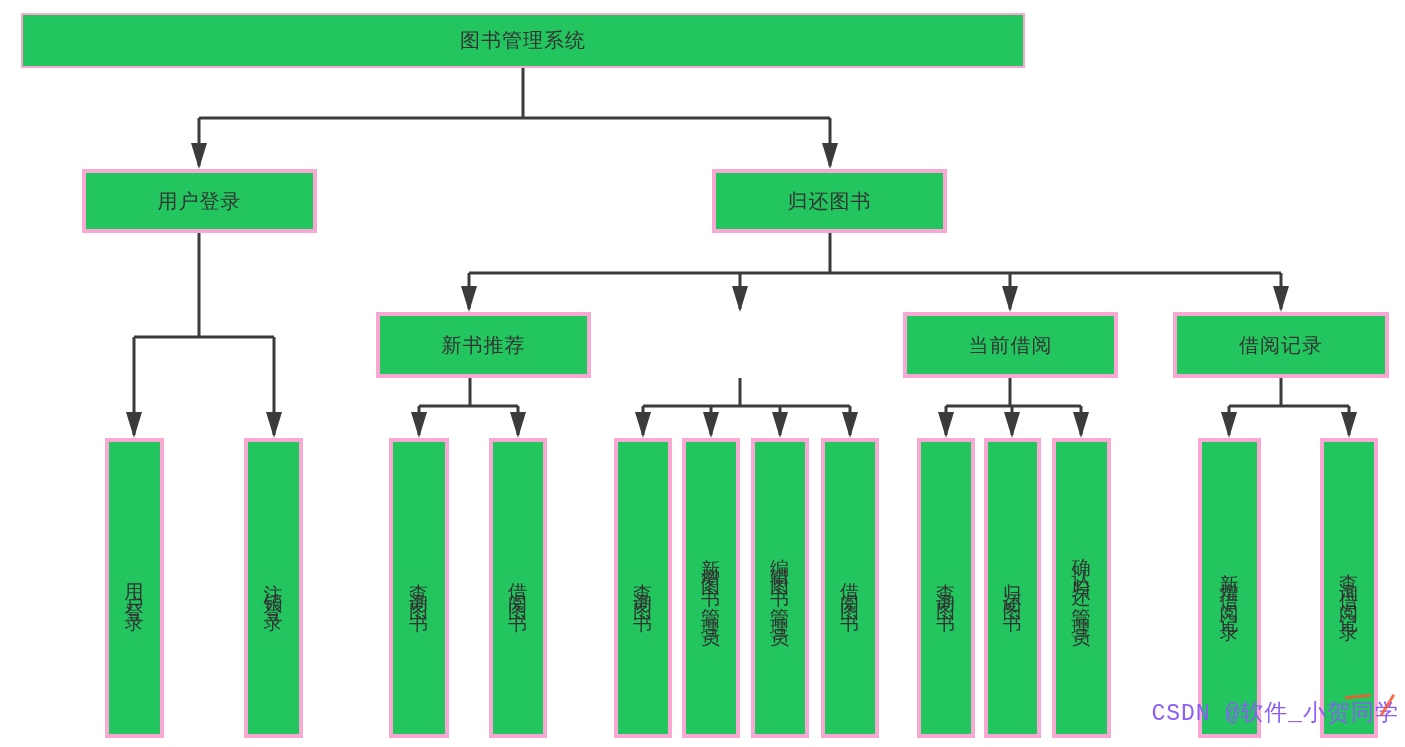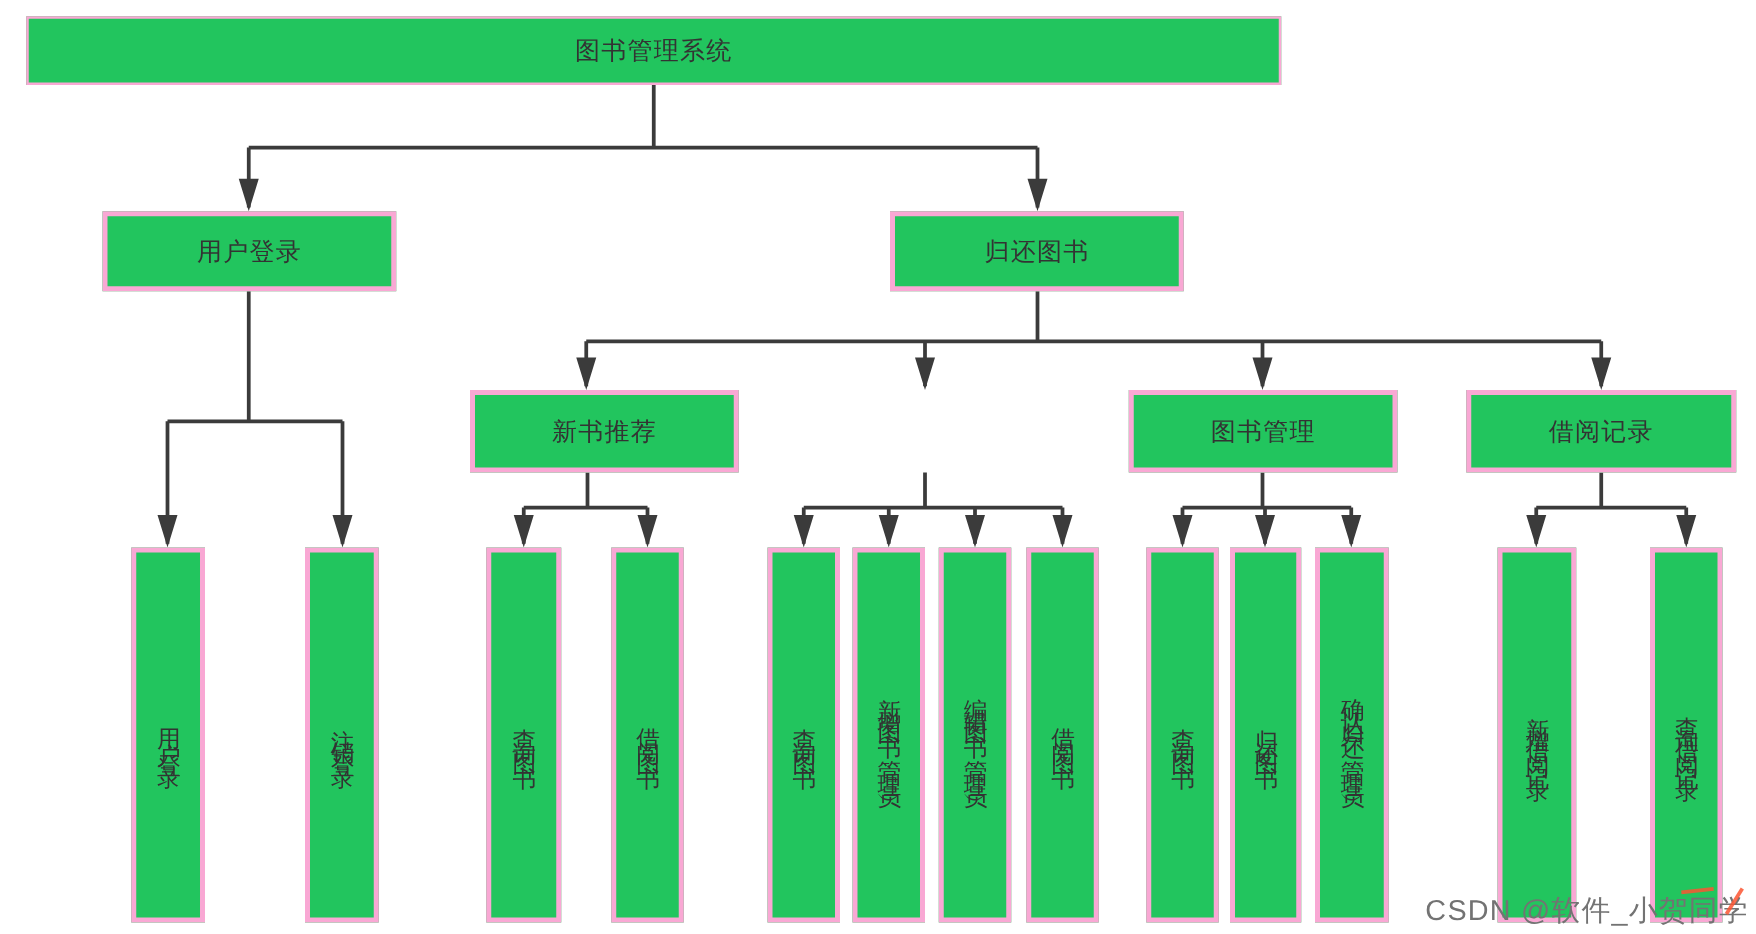--- a/index.html
+++ b/index.html
@@ -13,22 +13,22 @@
     border:4px solid #f9a8d4;color:#333333;
     display:flex;align-items:center;justify-content:center;
     font-size:20px;letter-spacing:1px;z-index:2;
   }
   .root{border-width:2px;}
   .leaf span{
     writing-mode:vertical-rl;text-orientation:mixed;
     font-size:19px;letter-spacing:10px;line-height:1;color:#333333;
   }
   .watermark{
-    position:absolute;right:6px;bottom:3px;z-index:6;
-    font-size:23px;color:#737373;letter-spacing:1px;white-space:nowrap;
+    position:absolute;right:6px;bottom:19px;z-index:6;
+    font-size:23px;color:#8b5cf6;letter-spacing:1px;white-space:nowrap;font-family:Liberation Mono, monospace;
   }
   .wm-red{position:absolute;background:#fc5531;opacity:.85;display:block;z-index:7;}
   .wm-red-a{width:26px;height:3px;right:28px;top:-2px;transform:rotate(-6deg);}
   .wm-red-b{width:3px;height:24px;right:10px;top:-4px;transform:rotate(32deg);}
 </style>
 </head>
 <body>
 
 <div id="stage">
 
@@ -50,21 +50,21 @@
       M938 412 H954 L946 438 Z  M1004 412 H1020 L1012 438 Z  M1073 412 H1089 L1081 438 Z
       M1221 412 H1237 L1229 438 Z  M1341 412 H1357 L1349 438 Z"></path>
   </svg>
 
   <div class="node root" style="left:21px;top:13px;width:1004px;height:55px">图书管理系统</div>
 
   <div class="node" style="left:82px;top:169px;width:235px;height:64px">用户登录</div>
   <div class="node" style="left:712px;top:169px;width:235px;height:64px">归还图书</div>
 
   <div class="node" style="left:376px;top:312px;width:215px;height:66px">新书推荐</div>
-  <div class="node" style="left:903px;top:312px;width:215px;height:66px">图书管理</div>
+  <div class="node" style="left:903px;top:312px;width:215px;height:66px">当前借阅</div>
   <div class="node" style="left:1173px;top:312px;width:216px;height:66px">借阅记录</div>
 
   <div class="node leaf" style="left:105px;top:438px;width:59px;height:300px">
     <span>用户登录</span>
   </div>
   <div class="node leaf" style="left:244px;top:438px;width:59px;height:300px">
     <span>注销登录</span>
   </div>
 
   <div class="node leaf" style="left:389px;top:438px;width:60px;height:300px">

